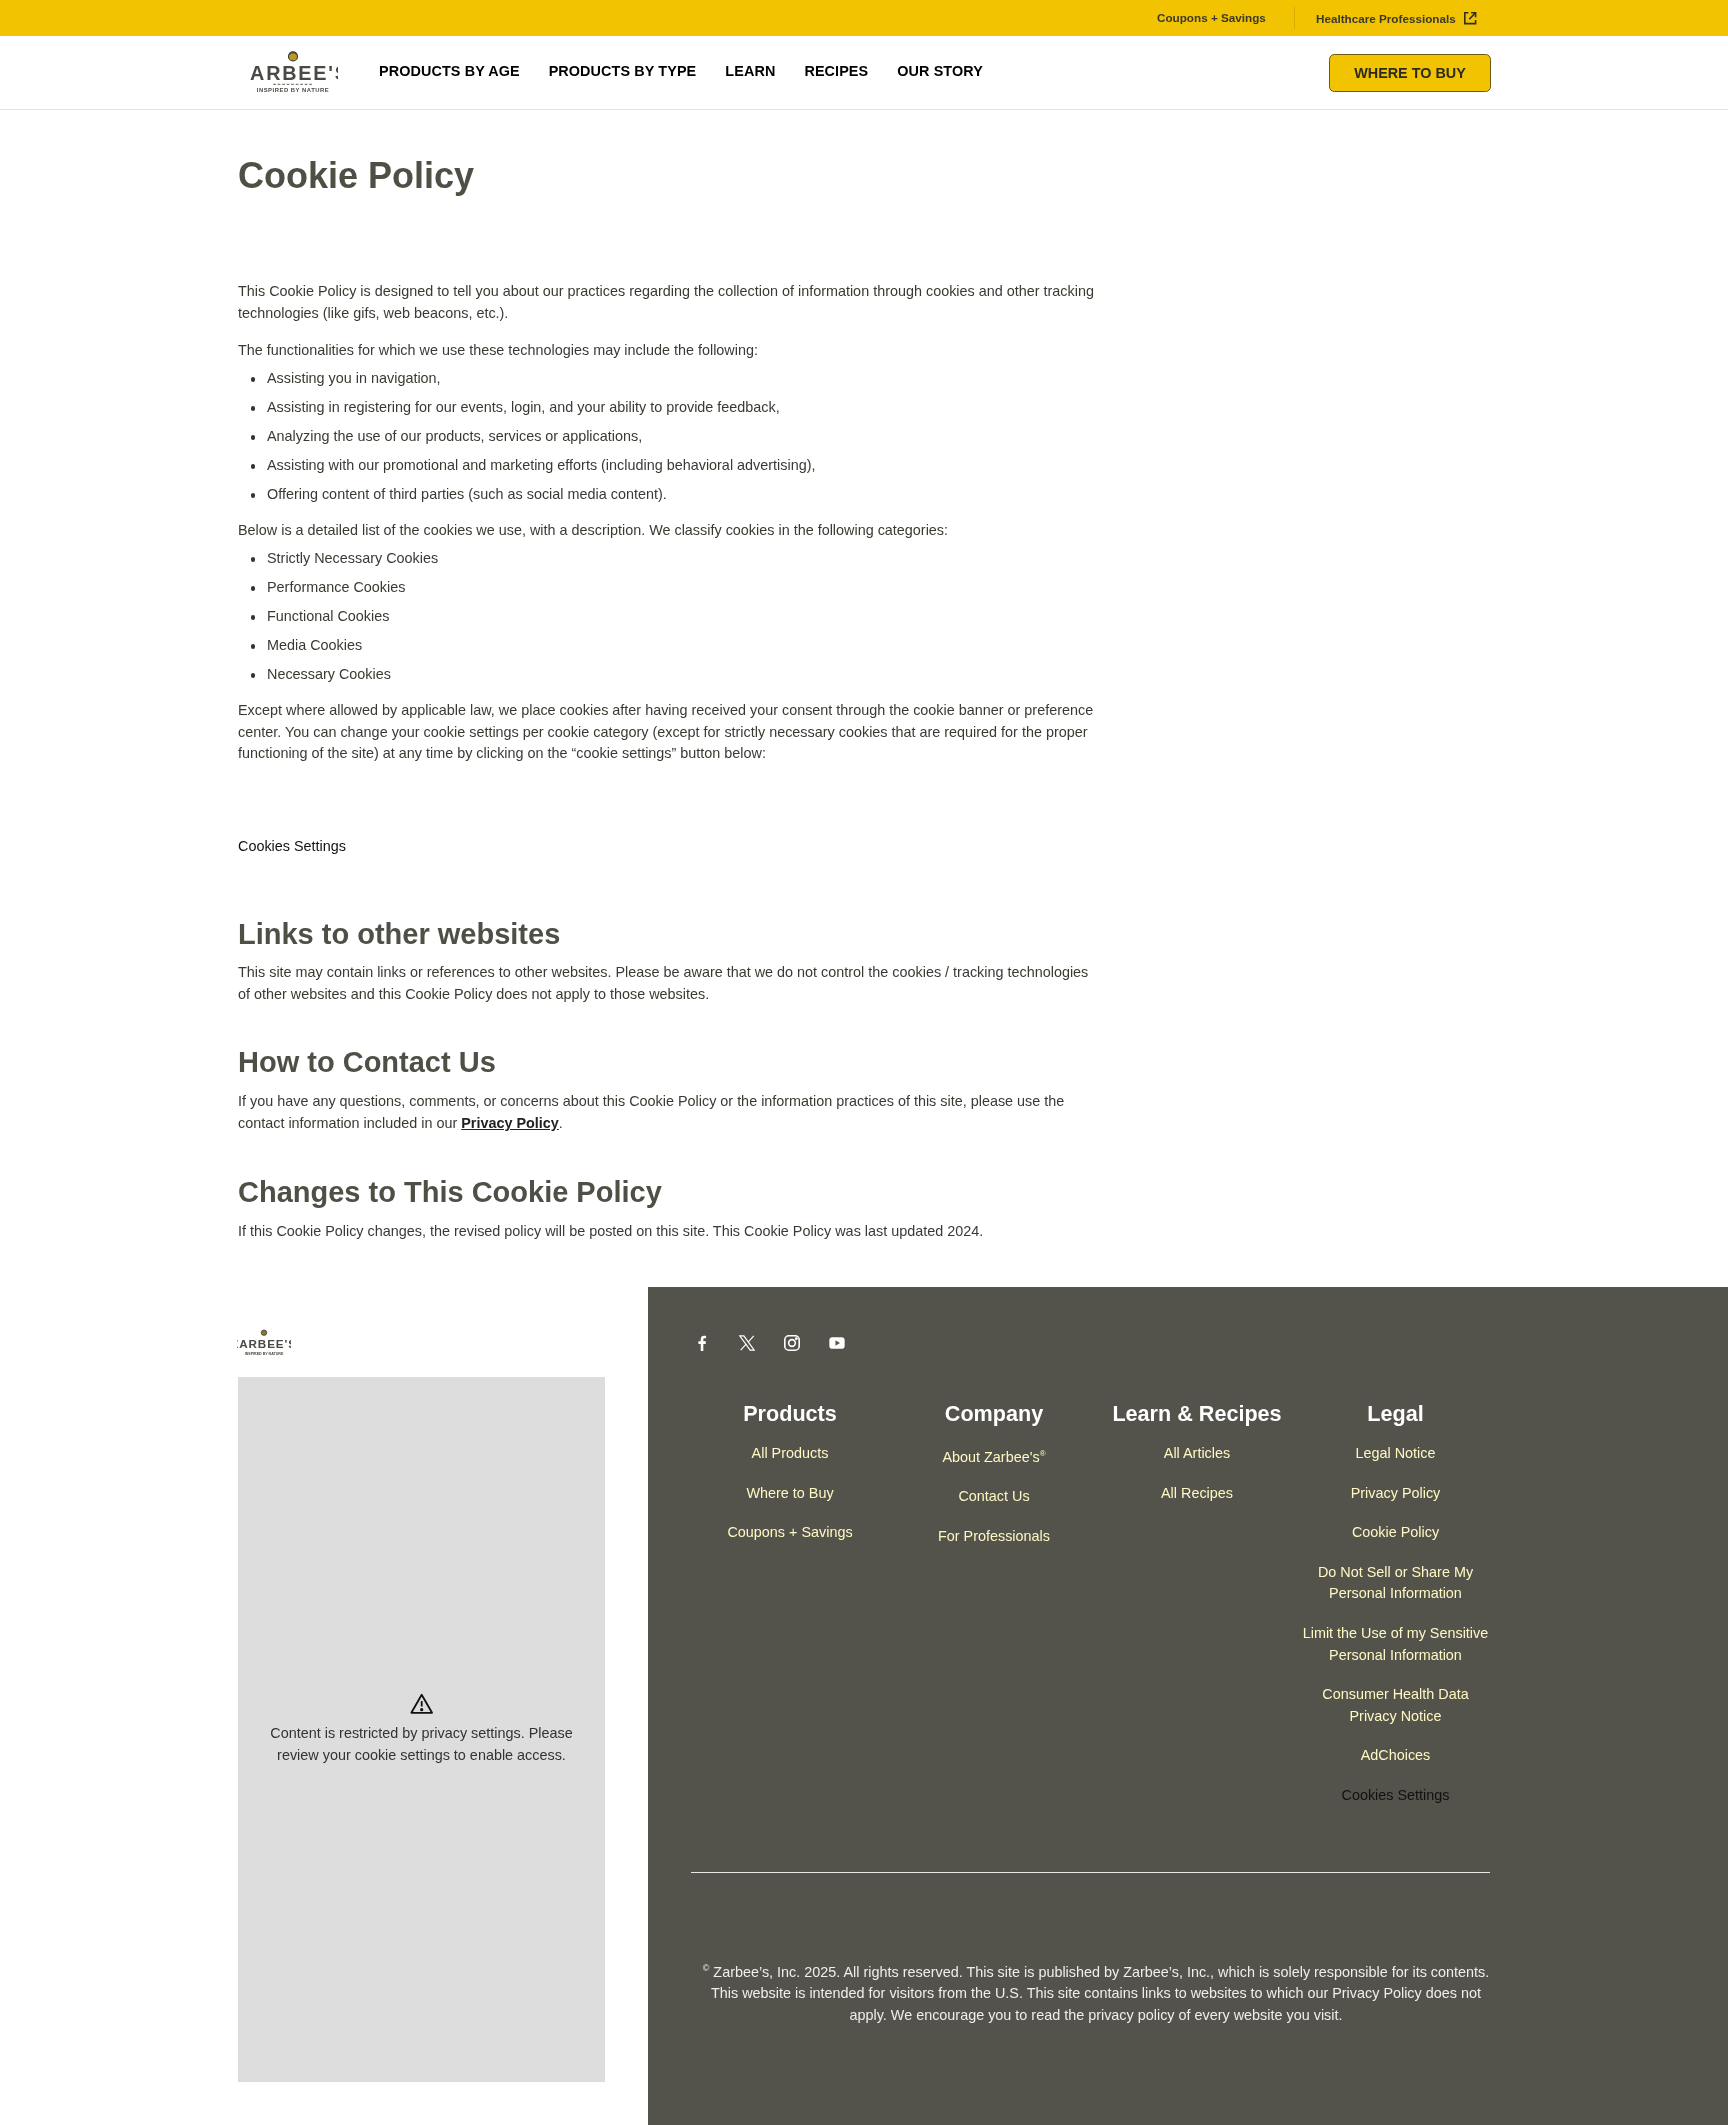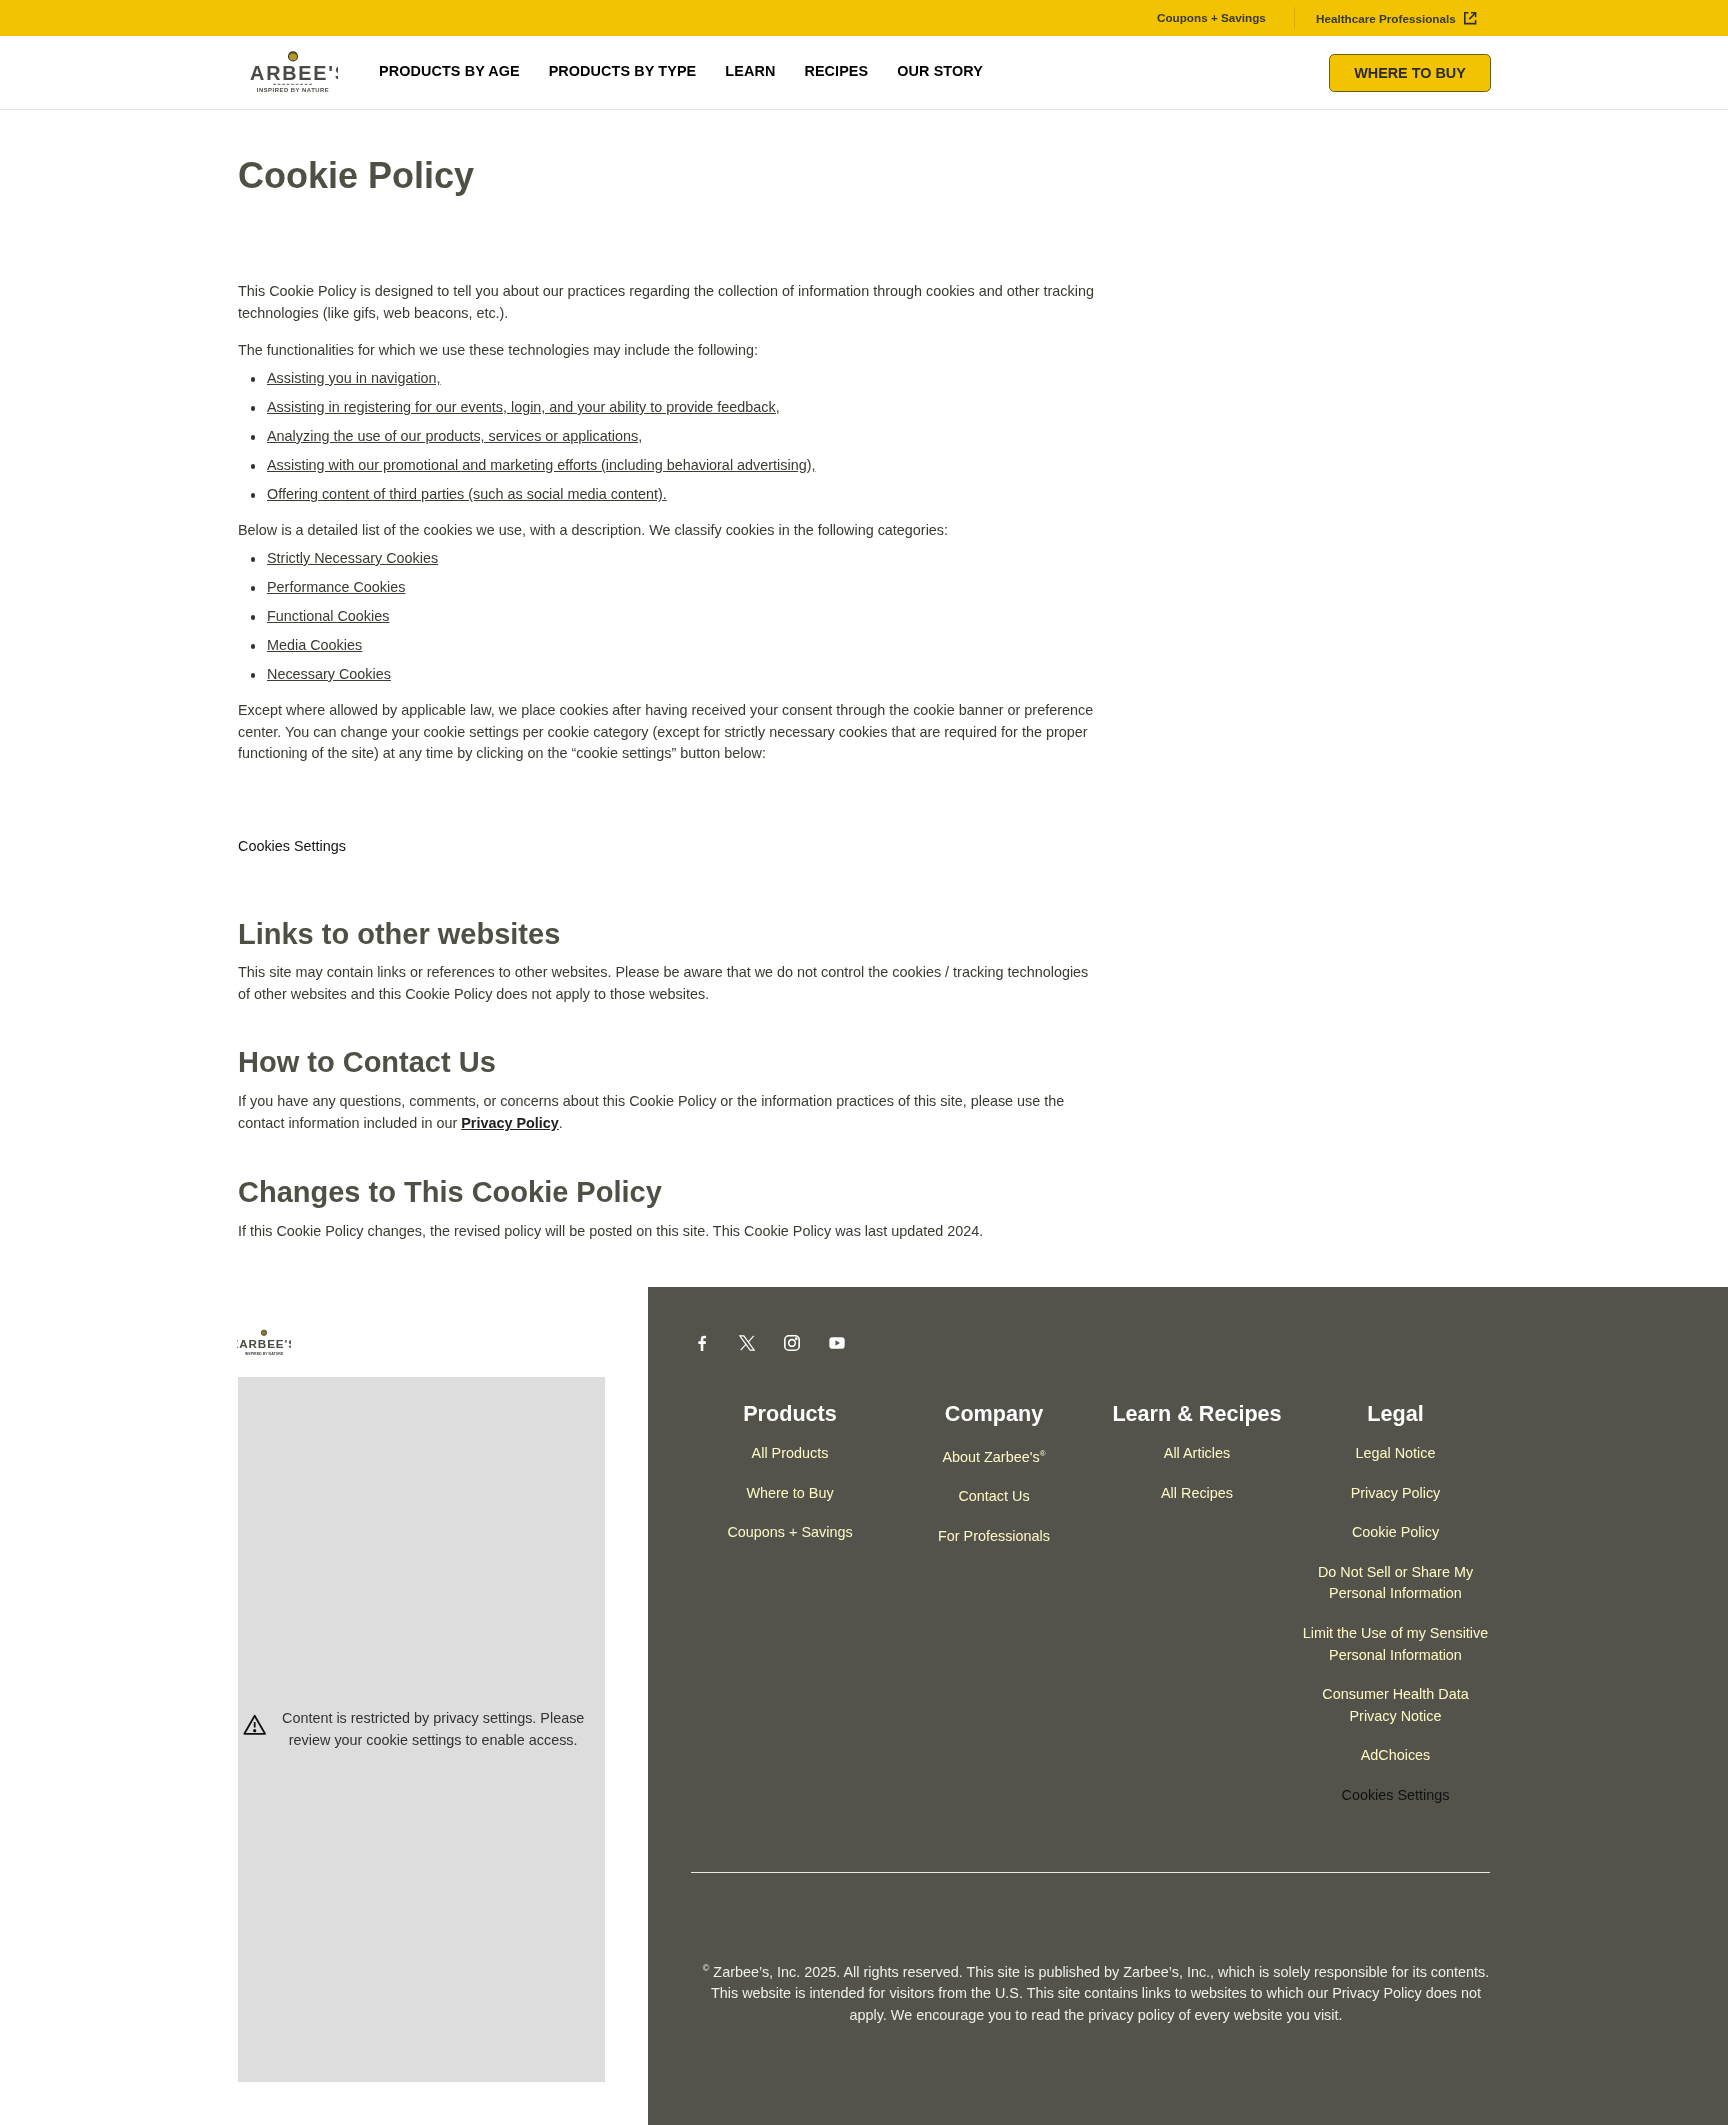--- a/index.html
+++ b/index.html
@@ -19,30 +19,30 @@
   .logo { position: absolute; left: 248px; top: 12.6px; width: 90px; height: 49px; }
   .nav { position: absolute; left: 379px; top: 27px; display: flex; gap: 29px; }
   .nav a { font-size: 14.4px; font-weight: bold; color: #000000; text-decoration: none; letter-spacing: 0.1px; }
   .where-btn { position: absolute; left: 1329px; top: 18px; width: 162px; height: 38px; background: #f2c300; border: 0.9px solid #6b5a10; border-radius: 5.4px; font-size: 14.4px; font-weight: bold; color: #2b2b22; display: flex; align-items: center; justify-content: center; cursor: pointer; font-family: "Liberation Sans", sans-serif; }
 
   
   .main { position: absolute; left: 238px; top: 110px; width: 864px; }
   .page-title { position: absolute; top: 45px; left: 0; font-size: 36px; font-weight: bold; color: #4f4f45; }
   .body-text { font-size: 14.4px; line-height: 21.6px; color: #3a3a33; }
   .p { position: absolute; left: 0; width: 864px; }
-  .ul { position: absolute; left: 0; list-style: none; text-decoration: underline; }
+  .ul { position: absolute; left: 0; list-style: none; }
   .ul li { position: relative; padding-left: 29px; font-size: 14.4px; line-height: 21.6px; height: 29px; color: #3a3a33; }
   .ul li::before { content: ""; position: absolute; left: 12.6px; top: 9px; width: 4.5px; height: 4.5px; border-radius: 50%; background: #333; }
   .cookie-settings-link { position: absolute; left: 0; font-size: 14.4px; color: #111; cursor: pointer; }
   .h2 { position: absolute; left: 0; font-size: 29px; font-weight: bold; color: #4f4f45; }
   .privacy-link { font-weight: bold; color: #222; text-decoration: underline; }
 
   
   .footer-logo { position: absolute; left: 237px; top: 1328px; width: 54px; height: 31px; }
-  .restricted-box { position: absolute; left: 238px; top: 1377px; width: 367px; height: 705px; background: #dddddd; display: flex; align-items: center; justify-content: center; }
+  .restricted-box { position: absolute; left: 238px; top: 1377px; width: 367px; height: 705px; background: #dddddd; display: flex; flex-direction: column; align-items: center; justify-content: center; }
   .restricted-box .warn { width: 23.4px; height: 21.6px; margin-bottom: 9px; }
   .restricted-box .msg { width: 333px; text-align: center; font-size: 14.4px; line-height: 21.6px; color: #333; }
 
   
   .footer-dark { position: absolute; left: 648px; top: 1287px; width: 1080px; height: 838px; background: #53524b; color: #f2f2ee; text-align: center; }
   .socials { position: absolute; left: 43px; top: 45px; display: flex; gap: 22.5px; }
   .socials .soc { width: 22.5px; height: 22.5px; display: flex; align-items: center; justify-content: center; cursor: pointer; }
   .socials svg { width: 18px; height: 18px; }
   .fcol { position: absolute; top: 113px; width: 198px; }
   .fcol h3 { font-size: 21.6px; font-weight: bold; color: #fff; margin-bottom: 16px; line-height: 27px; }

